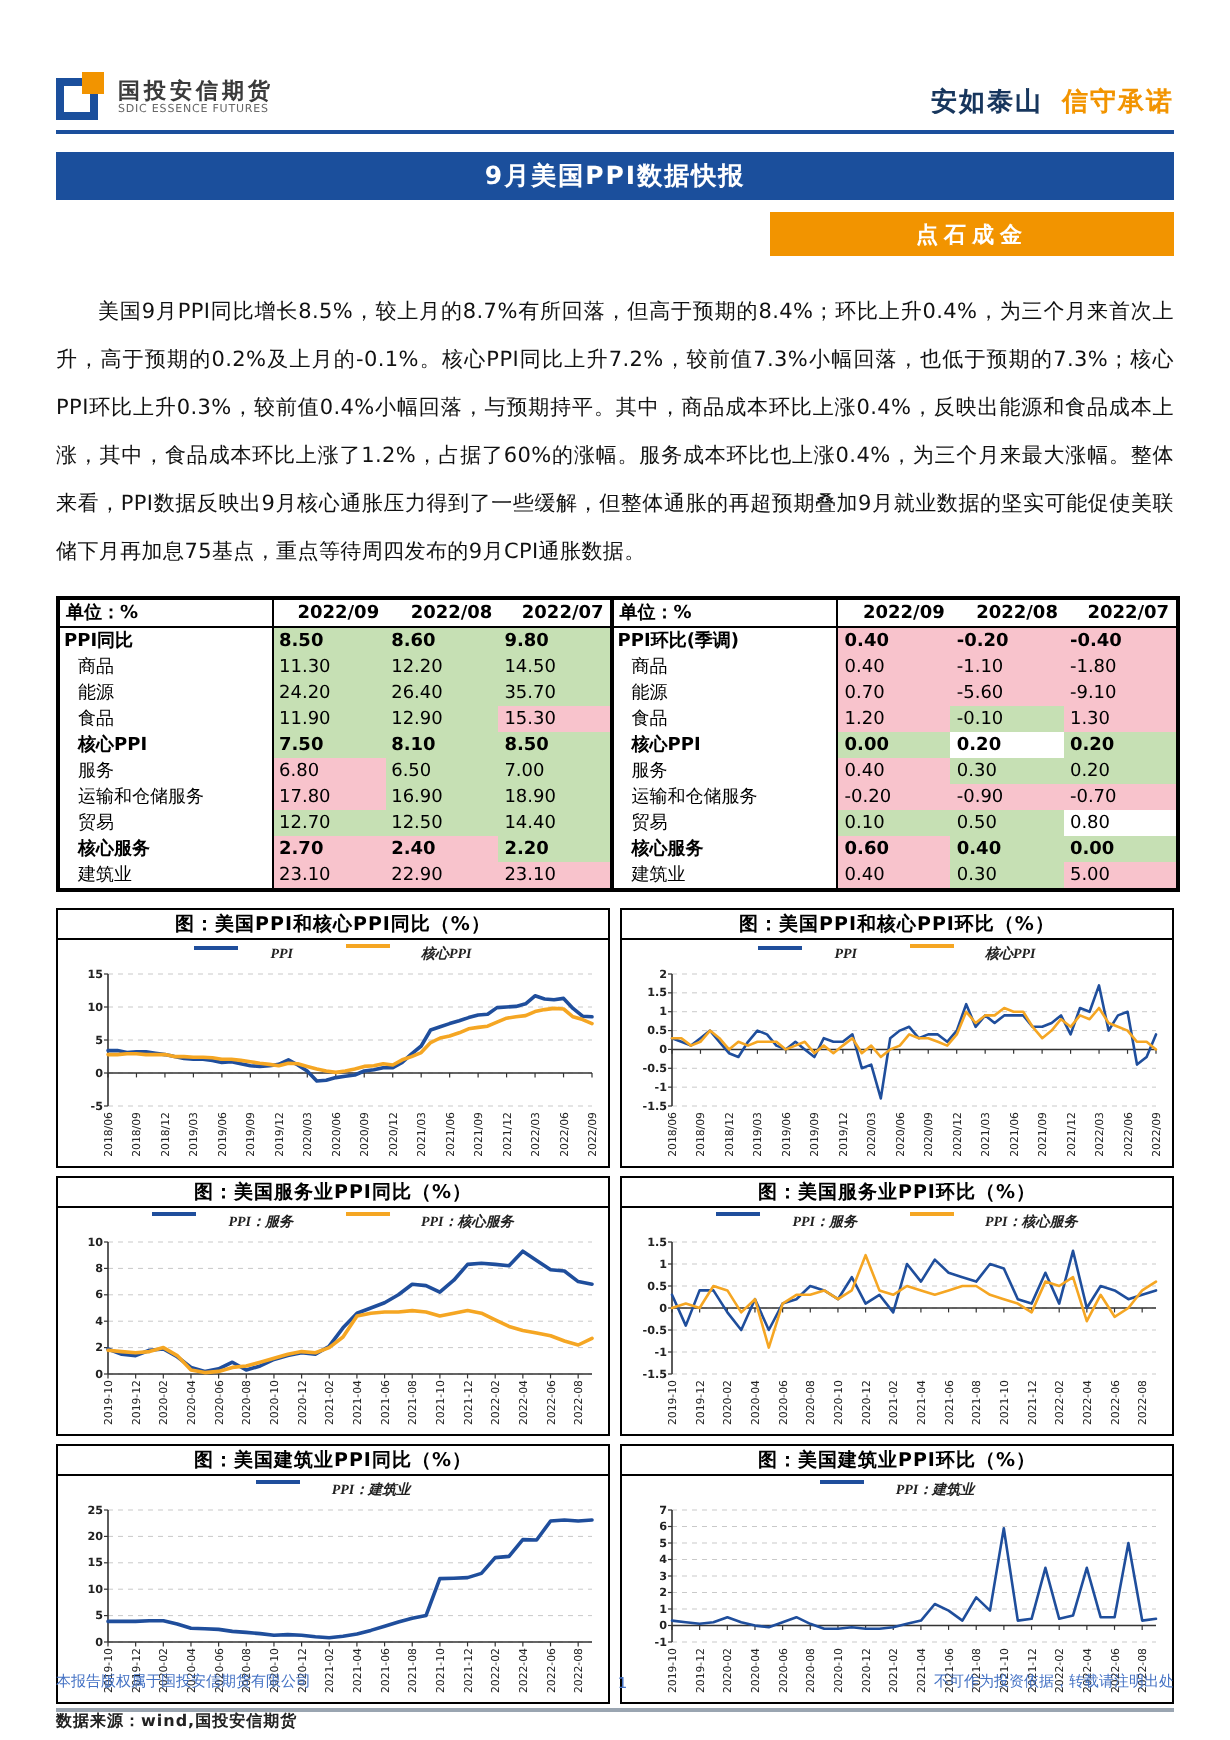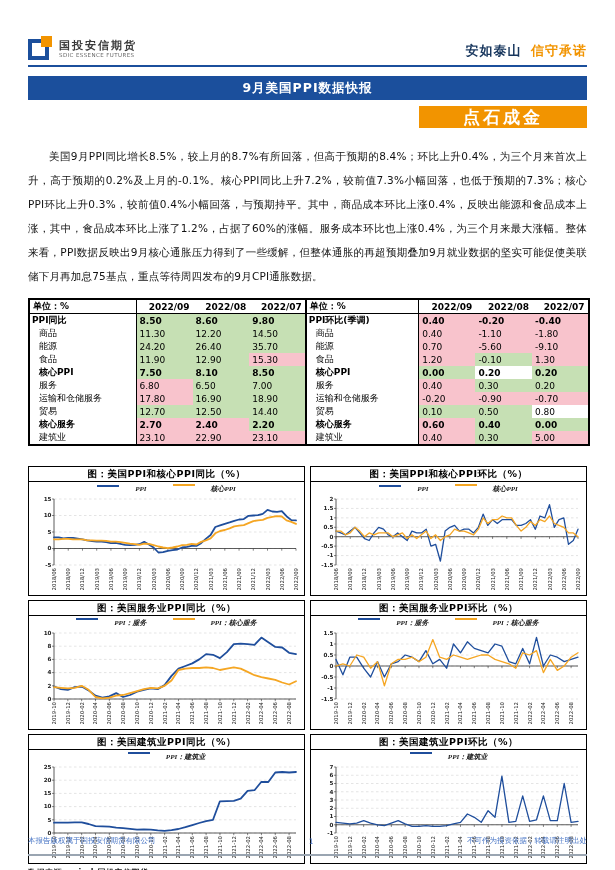--- a/index.html
+++ b/index.html
@@ -18,41 +18,41 @@
   .logo-txt .en { font-size:5.5px; color:#666; letter-spacing:.4px; }
   .slogan { font-size:13px; font-weight:bold; letter-spacing:1px; }
   .slogan .s1 { color:#17365D; }
   .slogan .s2 { color:#F29400; margin-left:4px; }
   .hdr-rule { border:none; border-top:2px solid #1B4F9C; margin-top:5px; }
   
   .title-bar { margin-top:9px; height:24px; background:#1B4F9C; color:#fff;
     font-size:12.5px; font-weight:bold; letter-spacing:1px;
     display:flex; align-items:center; justify-content:center; }
   .badge-row { display:flex; justify-content:flex-end; margin-top:6px; }
-  .badge { width:168px; height:22px; background:#F29400; color:#fff; font-size:17px;
+  .badge { width:202px; height:22px; background:#F29400; color:#fff; font-size:11px;
     font-weight:bold; letter-spacing:3px; display:flex; align-items:center; justify-content:center;font-family:Liberation Mono, monospace; }
   
   .para { margin-top:16px; font-size:10.5px; line-height:24px; text-align:justify;
     text-indent:2em; color:#111; letter-spacing:.2px; }
   
   .tables { display:flex; margin-top:10px; }
   table { border-collapse:collapse; table-layout:fixed; font-size:9px; }
   table.tbl { border:2px solid #000; }
   .tbl td, .tbl th { height:11.6px; padding:0 3px; white-space:nowrap; overflow:hidden; }
   .tbl th { font-weight:bold; text-align:right; border-bottom:1.5px solid #000; }
   .tbl th.lab { text-align:left; font-weight:bold; }
   .tbl td.lab { border-right:1.5px solid #000; padding-left:9px; }
   .tbl th.lab { border-right:1.5px solid #000; }
   .tbl tr.sec td.lab { font-weight:bold; }
   .tbl tr.top td.lab { padding-left:2px; }
   .tbl td.num { text-align:left; }
   .tbl tr.sec td.num { font-weight:bold; }
   td.g { background:#C6E0B4; } td.r { background:#F8C3CC; } td.w { background:#fff; }
   
-  .charts { margin-top:20px; display:flex; flex-wrap:wrap; gap:4px 5px; }
+  .charts { margin-top:8px; display:flex; flex-wrap:wrap; gap:4px 5px; }
   .chart-box { width:277px; border:1.5px solid #000; background:#fff; }
   .chart-title { height:15px; border-bottom:1.5px solid #000; font-size:9.5px; font-weight:bold;
     display:flex; align-items:center; justify-content:center; letter-spacing:.5px; }
   .legend { height:13px; display:flex; align-items:center; justify-content:center; gap:26px; }
   .legend .item { display:flex; gap:16px;font-family:Liberation Serif, serif; }
   .legend .sw { width:22px; height:2.2px; display:inline-block; }
   .legend .lg-lab { font-size:7px; font-style:italic; font-weight:bold; color:#222; }
   .plot { display:block; width:272px; height:100px; }
   
   .src { margin-top:3px; font-size:8px; font-weight:bold; color:#222; letter-spacing:.5px; }

